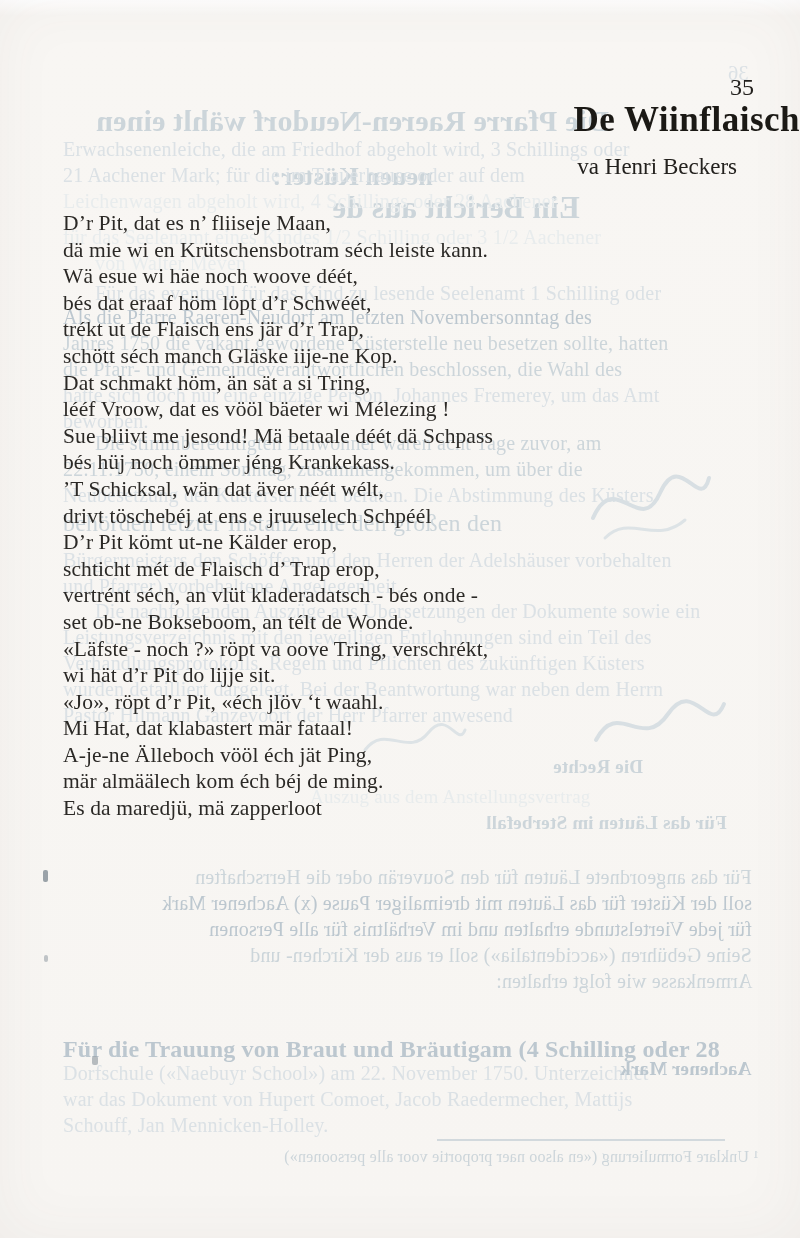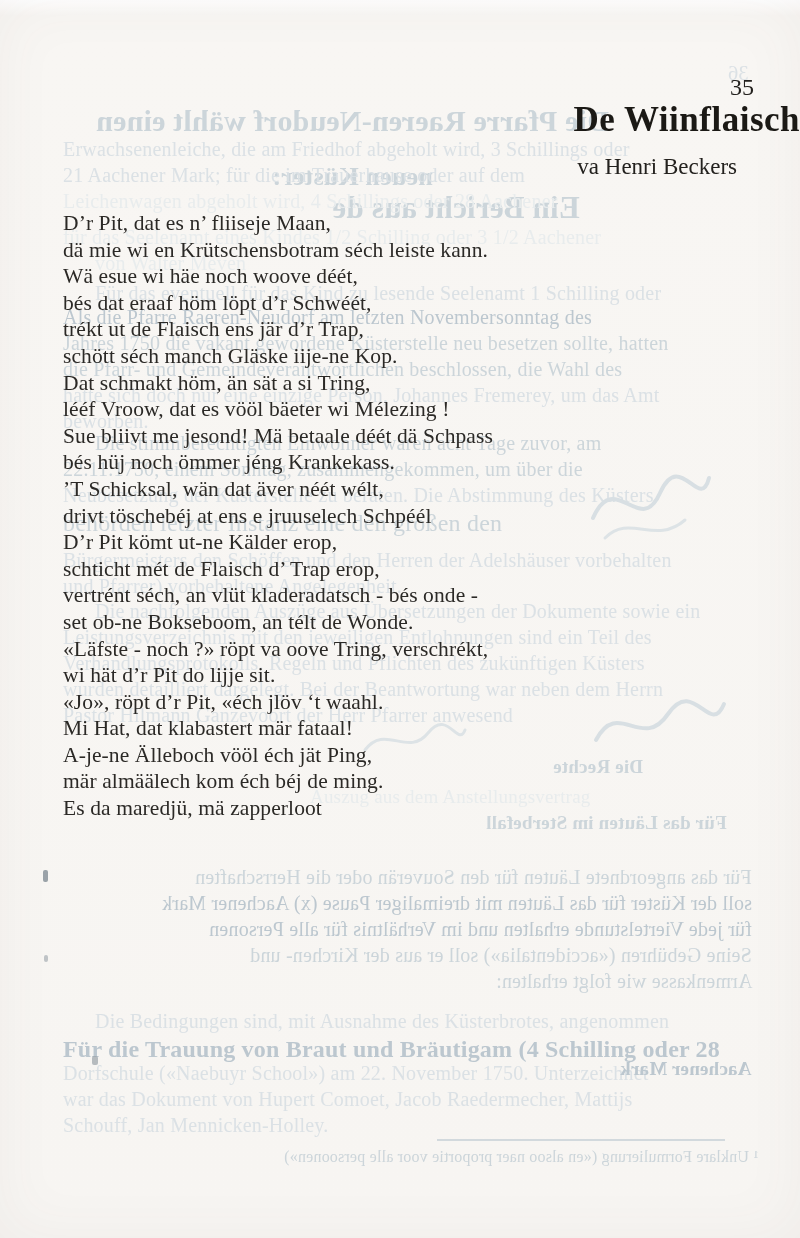--- a/index.html
+++ b/index.html
@@ -80,21 +80,20 @@
       <div class="ghost" style="top: 678px; left: 63px; font-size: 20px; color: rgb(219, 225, 229);">wurden detailliert dargelegt. Bei der Beantwortung war neben dem Herrn</div>
       <div class="ghost" style="top: 704px; left: 63px; font-size: 20px; color: rgb(219, 225, 229);">Pastor Hilmann Ganzevoort der Herr Pfarrer anwesend</div>
       <div class="ghost mirrored gbold" style="top: 756px; right: 157px; font-size: 19px; color: rgb(204, 213, 218);">Die Rechte</div>
       <div class="ghost" style="top: 786px; left: 310px; font-size: 19px; color: rgb(232, 236, 237);">Auszug aus dem Anstellungsvertrag</div>
       <div class="ghost mirrored gbold" style="top: 812px; right: 73px; font-size: 19px; color: rgb(204, 213, 218);">Für das Läuten im Sterbefall</div>
       <div class="ghost mirrored" style="top: 866px; right: 48px; font-size: 20px; color: rgb(204, 213, 218);">Für das angeordnete Läuten für den Souverän oder die Herrschaften</div>
       <div class="ghost mirrored" style="top: 892px; right: 48px; font-size: 20px; color: rgb(188, 199, 207);">soll der Küster für das Läuten mit dreimaliger Pause (x) Aachener Mark</div>
       <div class="ghost mirrored" style="top: 918px; right: 48px; font-size: 20px; color: rgb(188, 199, 207);">für jede Viertelstunde erhalten und im Verhältnis für alle Personen</div>
       <div class="ghost mirrored" style="top: 944px; right: 48px; font-size: 20px; color: rgb(204, 213, 218);">Seine Gebühren («accidentalia») soll er aus der Kirchen- und</div>
       <div class="ghost mirrored" style="top: 970px; right: 48px; font-size: 20px; color: rgb(204, 213, 218);">Armenkasse wie folgt erhalten:</div>
-      <div class="ghost" style="top: 1010px; left: 95px; font-size: 20px; color: rgb(219, 225, 229);">Die Bedingungen sind, mit Ausnahme des Küsterbrotes, angenommen</div>
       <div class="ghost gbold" style="top: 1036px; left: 63px; font-size: 24px; color: rgb(188, 199, 207);">Für die Trauung von Braut und Bräutigam (4 Schilling oder 28</div>
       <div class="ghost" style="top: 1062px; left: 63px; font-size: 20px; color: rgb(219, 225, 229);">Dorfschule («Naebuyr School») am 22. November 1750. Unterzeichnet</div>
       <div class="ghost mirrored gbold" style="top: 1058px; right: 48px; font-size: 19px; color: rgb(188, 199, 207);">Aachener Mark</div>
       <div class="ghost" style="top: 1088px; left: 63px; font-size: 20px; color: rgb(219, 225, 229);">war das Dokument von Hupert Comoet, Jacob Raedermecher, Mattijs</div>
       <div class="ghost" style="top: 1114px; left: 63px; font-size: 20px; color: rgb(219, 225, 229);">Schouff, Jan Mennicken-Holley.</div>
       <div class="ghost mirrored" style="top: 1148px; right: 42px; font-size: 16px; color: rgb(204, 213, 218);">¹ Unklare Formulierung («en alsoo naer proportie voor alle persoonen»)</div>
     </div>
 
   <svg class="squiggle" style="left:585px;top:458px;" width="130" height="90">
     <path d="M8 60 C 30 10, 55 80, 75 35 S 115 55, 124 20" fill="none" stroke="#d8dfe3" stroke-width="4" stroke-linecap="round"></path>

